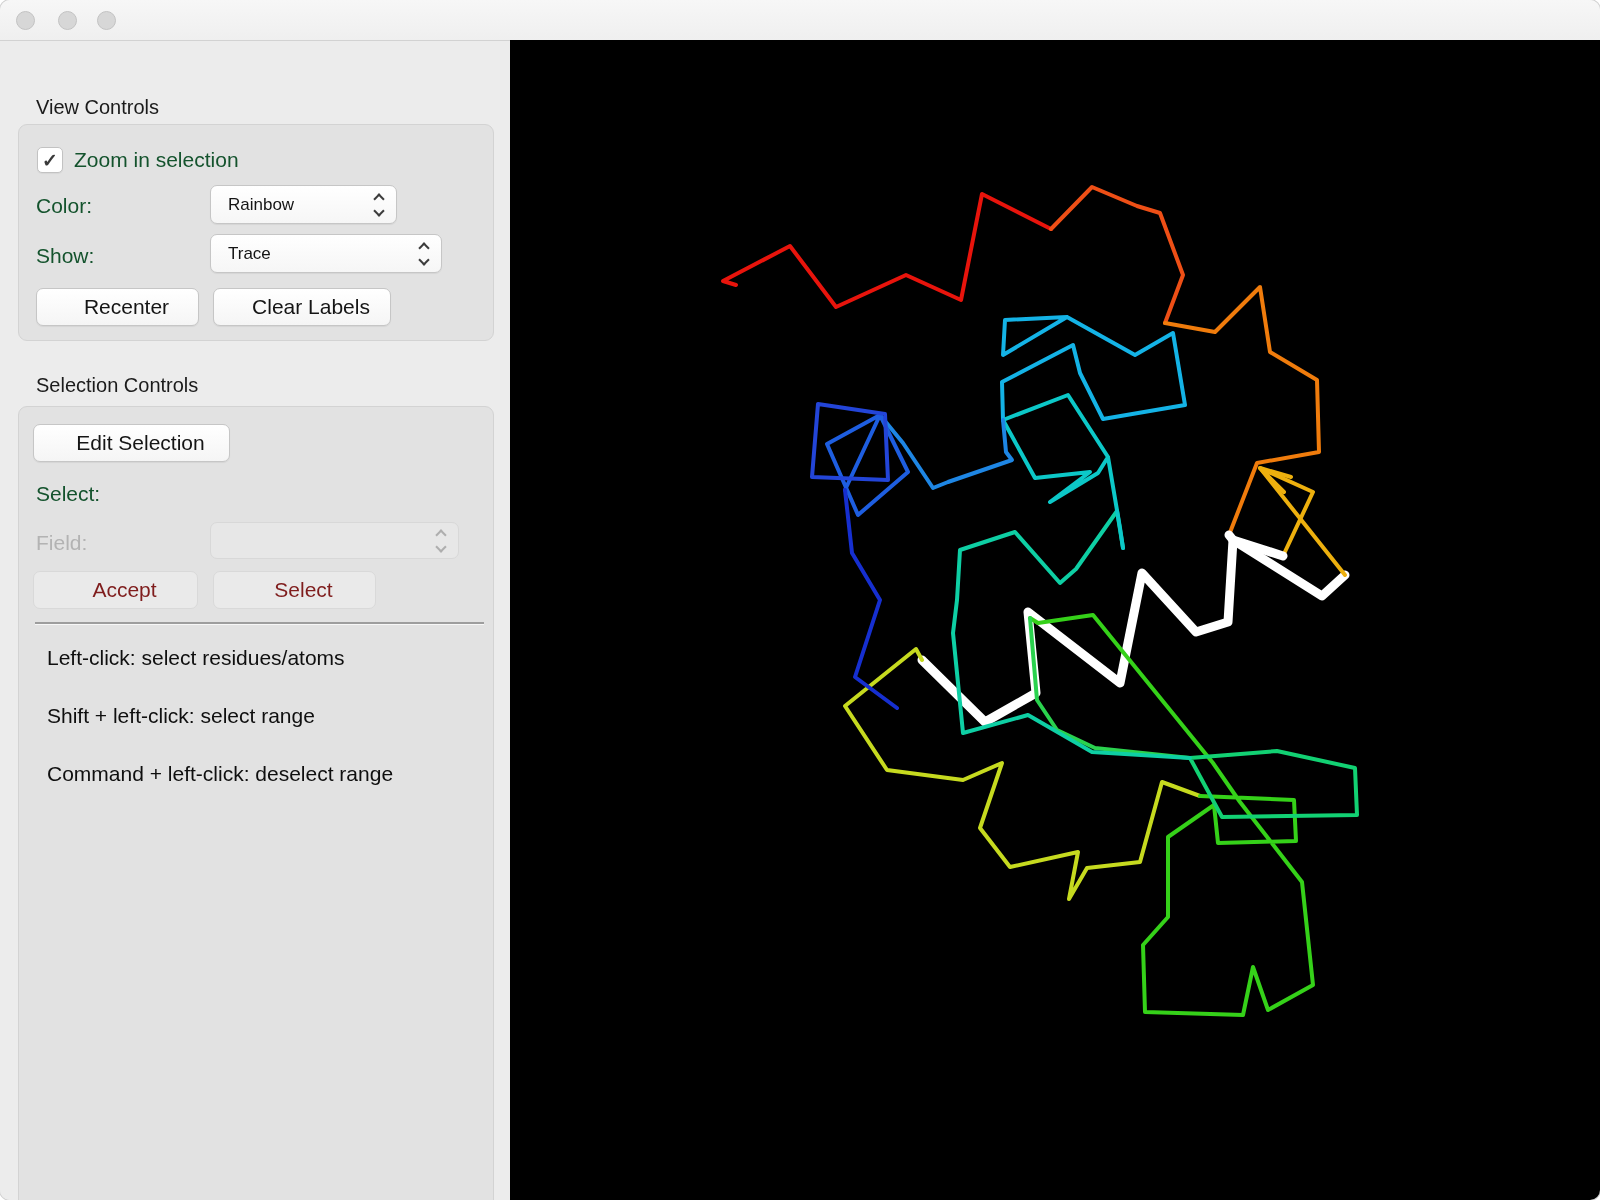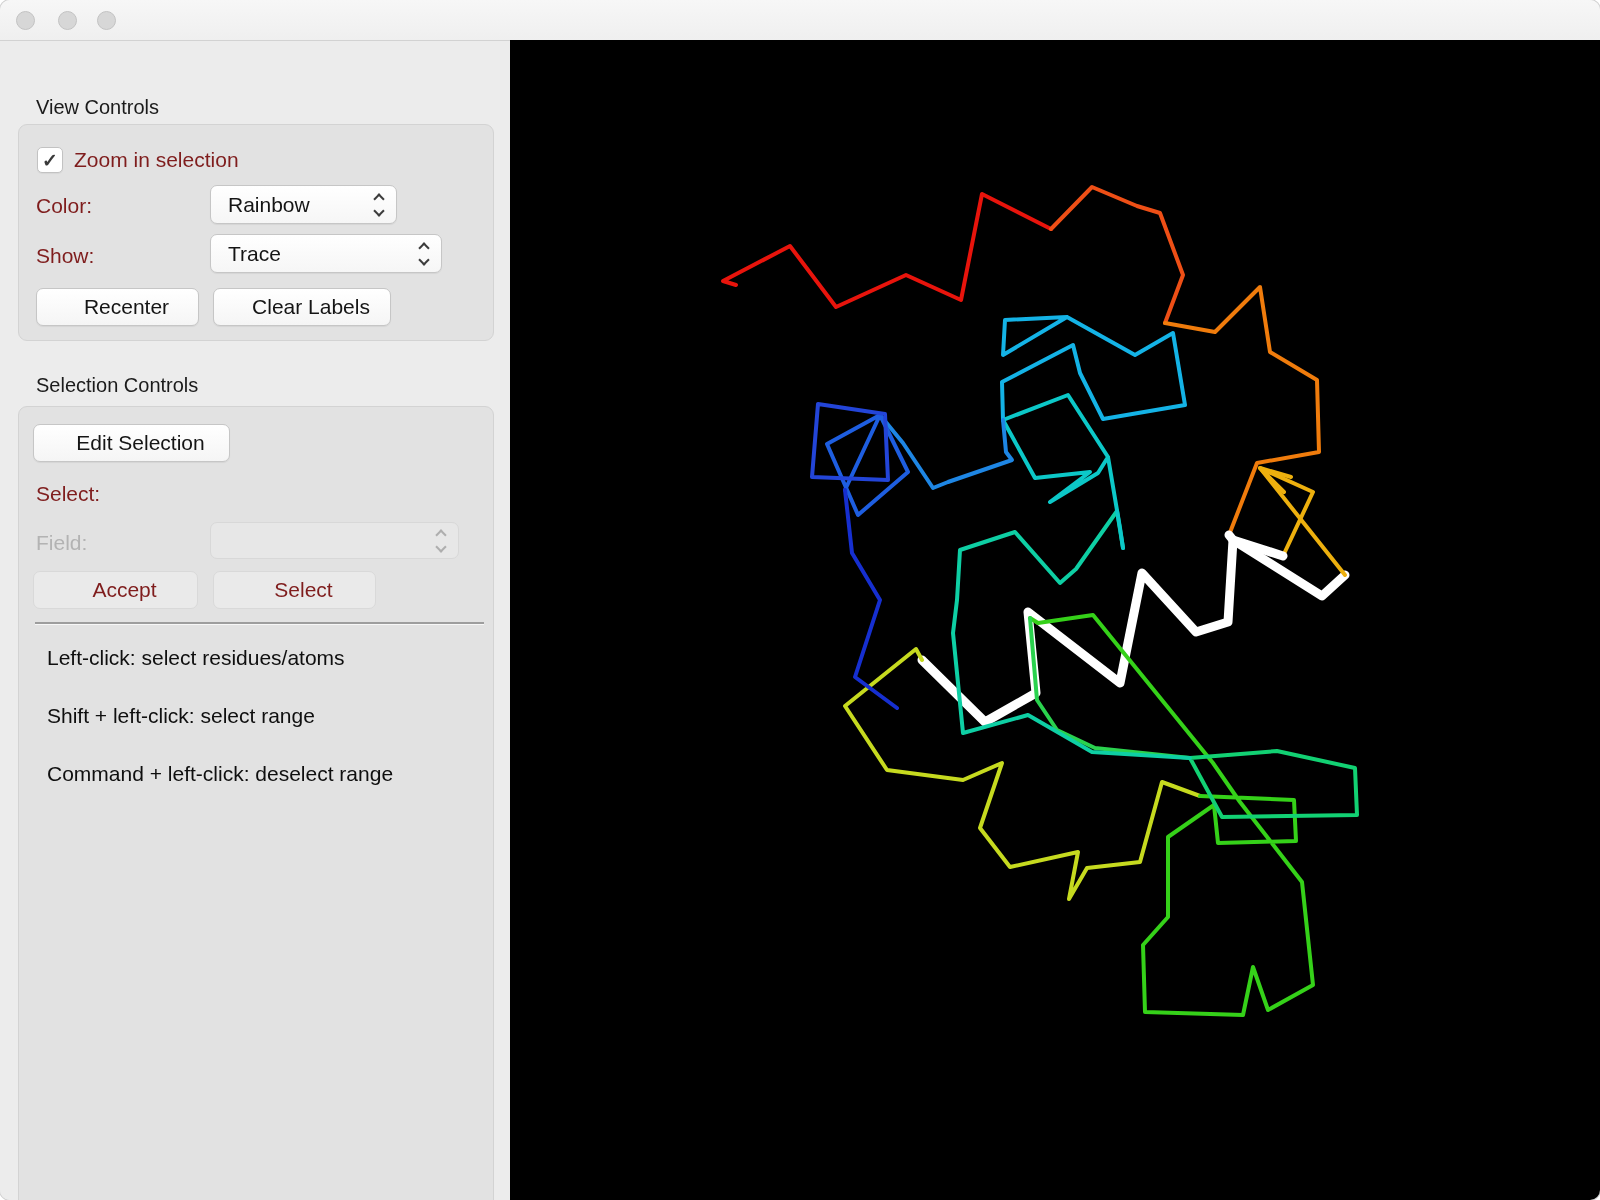--- a/index.html
+++ b/index.html
@@ -9,36 +9,36 @@
   .titlebar{position:absolute;top:0;left:0;right:0;height:40px;
             background:linear-gradient(#f7f7f7,#efefef);border-bottom:1px solid #d2d2d2;}
   .traffic{position:absolute;top:11px;width:19px;height:19px;border-radius:50%;
            background:#d7d7d7;border:1px solid #c3c3c3;box-sizing:border-box;}
   .traffic.close{left:16px}.traffic.min{left:58px}.traffic.zoom{left:97px}
   
   .sidebar{position:absolute;top:41px;left:0;width:510px;bottom:0;background:#ececec;}
   .section-title{position:absolute;left:36px;font-size:20px;color:#1b1b1b;}
   .groupbox{position:absolute;left:18px;width:476px;background:#e2e2e2;
             border:1px solid #d3d3d3;border-radius:9px;box-sizing:border-box;}
-  .row-label{position:absolute;font-size:21px;color:#7f1d1d;}
+  .row-label{position:absolute;font-size:21px;color:#14532d;}
   .row-label.disabled{color:#b3b3b3;}
   
   .checkbox{position:absolute;left:37px;top:106px;width:26px;height:26px;background:#ffffff;
             border:1px solid #c2c2c2;border-radius:5px;box-sizing:border-box;
             display:flex;align-items:center;justify-content:center;
             font-size:19px;font-weight:bold;color:#3a3a3a;box-shadow:0 1px 1px rgba(0,0,0,.05);}
   
   .btn{position:absolute;background:linear-gradient(#ffffff,#f5f5f5);border:1px solid #c6c6c6;
        border-radius:7px;box-sizing:border-box;display:flex;align-items:center;justify-content:center;
        font-size:21px;color:#151515;box-shadow:0 1px 1px rgba(0,0,0,.06);padding-left:18px;}
   .btn.disabled{background:#eaeaea;border-color:#d9d9d9;color:#7f1d1d;box-shadow:none;}
   
   .select{position:absolute;background:linear-gradient(#ffffff,#f6f6f6);border:1px solid #c6c6c6;
           border-radius:7px;box-sizing:border-box;display:flex;align-items:center;
-          padding-left:17px;font-size:21px;color:#151515;box-shadow:0 1px 1px rgba(0,0,0,.06);}
+          padding-left:17px;font-size:17px;color:#151515;box-shadow:0 1px 1px rgba(0,0,0,.06);}
   .select.disabled{background:#e7e7e7;border-color:#d8d8d8;color:#b3b3b3;box-shadow:none;}
   .stepper{position:absolute;right:13px;top:50%;transform:translateY(-50%);
            display:flex;flex-direction:column;align-items:center;gap:4px;}
   .chev{width:8px;height:8px;border:2.4px solid #3c3c3c;border-left:none;border-bottom:none;box-sizing:border-box;}
   .chev.up{transform:rotate(-45deg);}
   .chev.down{transform:rotate(135deg);}
   .select.disabled .chev{border-color:#aeaeae;}
   .divider{position:absolute;left:35px;top:581px;width:449px;height:0;
            border-top:2px solid #9d9d9d;border-bottom:1px solid #f7f7f7;}
   .help-line{position:absolute;left:47px;font-size:21px;color:#0f0f0f;}

